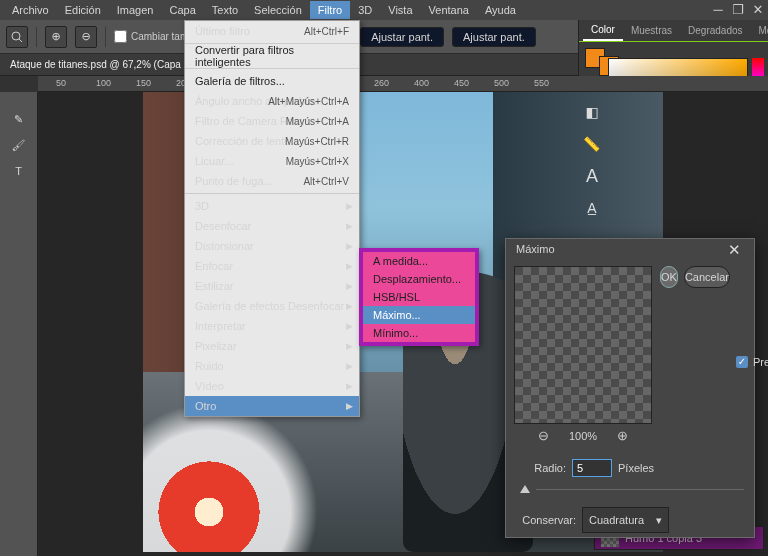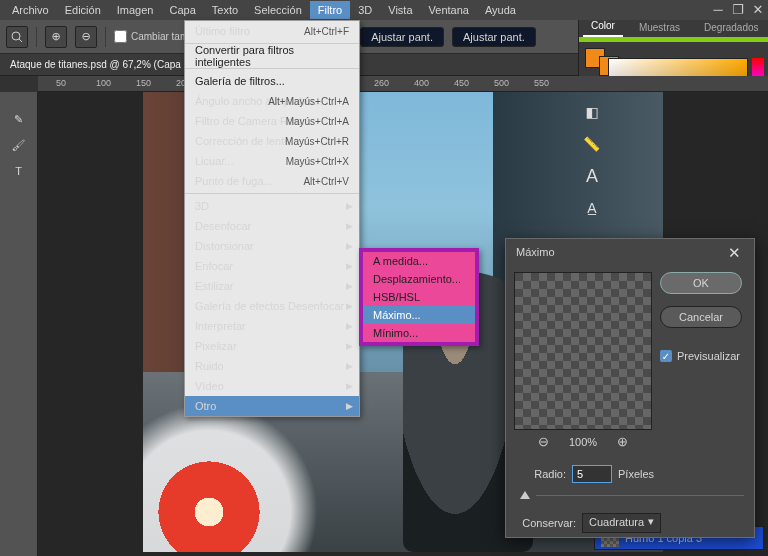--- a/index.html
+++ b/index.html
@@ -24,21 +24,21 @@
 .toolcol{width:38px;background:#535353;display:flex;flex-direction:column;align-items:center;padding-top:16px;gap:4px;border-right:1px solid #222}
 .tool{width:28px;height:22px;display:flex;align-items:center;justify-content:center;border-radius:2px;cursor:pointer}
 .canvas{flex:1;background:#262626;position:relative;display:flex;align-items:flex-start;justify-content:center;overflow:hidden}
 .img{width:520px;height:460px;margin-top:0;background:linear-gradient(180deg,#7fb8da 0%,#8fc3dc 25%,#3a5a6f 100%);position:relative;overflow:hidden}
 .bldg-l{position:absolute;left:0;top:0;width:180px;height:100%;background:linear-gradient(90deg,#6b4438 0%,#3a2a26 100%)}
 .bldg-r{position:absolute;right:0;top:0;width:170px;height:70%;background:linear-gradient(90deg,#2a3a44 0%,#4a5a64 100%)}
 .road{position:absolute;bottom:0;left:0;right:0;height:180px;background:linear-gradient(180deg,#6a7278 0%,#3a4246 100%)}
 .person{position:absolute;bottom:0;left:260px;width:130px;height:280px;background:radial-gradient(ellipse at 40% 10%,#9a8a78 0 18%,#3a4044 18% 60%,#1a1f22 60% 100%);border-radius:50% 50% 10px 10px/20% 20% 10px 10px}
 .fire{position:absolute;bottom:-20px;left:-10px;width:190px;height:200px;background:radial-gradient(circle at 40% 70%,#ffedd0 0 8%,#e63a2a 8% 28%,rgba(255,255,255,0.8) 28% 45%,rgba(255,255,255,0) 60%)}
 .rpanel-top{position:absolute;right:0;top:20px;width:190px;height:72px;background:#3a3a3a;border-left:1px solid #222}
-.tabs{height:22px;display:flex;align-items:flex-end;gap:8px;padding:0 4px;border-bottom:5px solid #84cc16}
+.tabs{height:22px;display:flex;align-items:center;gap:0;padding:0 4px;border-bottom:1px solid #84cc16}
 .tabs .t{padding:4px 8px;font-size:10px;color:#aaa;cursor:pointer}
 .tabs .t.a{color:#fff;border-bottom:2px solid #fff}
 .swatches{display:flex;gap:4px;padding:6px}
 .sw{width:20px;height:20px}
 .picker{position:absolute;right:20px;top:58px;width:140px;height:140px;background:linear-gradient(0deg,#000,transparent),linear-gradient(90deg,#fff,#fa0);border:1px solid #222}
 .hue{position:absolute;right:4px;top:58px;width:12px;height:140px;background:linear-gradient(180deg,red,magenta,blue,cyan,lime,yellow,red)}
 
 .ddmenu{position:absolute;left:184px;top:20px;width:176px;background:#e8e8e8;border:1px solid #999;box-shadow:2px 2px 6px rgba(0,0,0,0.4);z-index:40}
 .ddmenu .it{height:20px;display:flex;align-items:center;padding:0 10px;color:#222;cursor:pointer;position:relative;font-size:11px}
 .ddmenu .it.dis{color:#999}
@@ -48,35 +48,35 @@
 .ddmenu .it .arr{position:absolute;right:6px;font-size:9px}
 .submenu{position:absolute;left:359px;top:248px;width:120px;background:#ec4899;border:4px solid #a21caf;box-shadow:2px 2px 6px rgba(0,0,0,0.4);z-index:41}
 .submenu .it{height:18px;display:flex;align-items:center;padding:0 10px;color:#222;cursor:pointer;font-size:11px}
 .submenu .it.hl{background:#5a8fc6;color:#fff}
 
 .dlg{position:absolute;left:505px;top:238px;width:250px;height:300px;background:#454545;border:1px solid #6a6a6a;box-shadow:0 4px 16px rgba(0,0,0,0.6);z-index:50;display:flex;flex-direction:column}
 .dlg-tb{height:26px;display:flex;align-items:center;padding:0 10px;justify-content:space-between;background:#454545}
 .dlg-tb .x{width:16px;height:16px;font-size:15px;cursor:pointer;color:#ddd}
 .dlg-body{flex:1;display:flex;padding:8px;gap:8px}
 .preview{width:138px;height:158px;background:repeating-conic-gradient(#666 0 25%,#4b4b4b 0 50%) 0 0/16px 16px;border:1px solid #222}
-.dlg-btns{display:flex;flex-direction:column;gap:12px;width:82px}
+.dlg-btns{display:flex;flex-direction:row;gap:6px;width:82px}
 .dbtn{height:22px;border:1px solid #222;border-radius:12px;background:#5a5a5a;display:flex;align-items:center;justify-content:center;cursor:pointer}
 .dbtn.primary{background:#6a6a6a;border-color:#8aa}
 .drow{display:flex;align-items:center;gap:6px;padding:4px 10px}
 .drow .lbl{width:50px;text-align:right;font-size:11px}
 .numf{width:40px;height:18px;background:#333;border:1px solid #56a3e8;color:#fff;padding:0 4px;font-size:11px}
-.sel{height:20px;background:#3a3a3a;border:1px solid #222;padding:4px 6px;display:flex;align-items:flex-end;gap:4px;cursor:pointer;font-size:11px}
+.sel{height:20px;background:#3a3a3a;border:1px solid #222;padding:12px 6px;display:flex;align-items:center;gap:12px;cursor:pointer;font-size:11px}
 .zoom{display:flex;align-items:center;justify-content:center;gap:20px;padding:4px}
 .zico{font-size:13px;color:#ccc;cursor:pointer}
 .chk2{display:flex;align-items:center;gap:5px;font-size:11px}
 .chk2 .box{width:12px;height:12px;background:#5a8fc6;display:flex;align-items:center;justify-content:center;color:#fff;font-size:10px;border-radius:2px}
 .slider-tri{width:0;height:0;border-left:5px solid transparent;border-right:5px solid transparent;border-bottom:8px solid #ccc;margin-left:4px}
 .typetool{position:absolute;left:580px;top:100px;width:28px;display:flex;flex-direction:column;gap:8px;z-index:2}
 .typetool span{width:24px;height:24px;display:flex;align-items:center;justify-content:center;color:#ddd;font-size:14px;cursor:pointer}
-.layers-hint{position:absolute;right:4px;bottom:6px;width:170px;height:24px;background:#1d4ed8;border:1px solid #222;display:flex;align-items:center;gap:6px;padding:0 6px;z-index:1}
+.layers-hint{position:absolute;right:4px;bottom:6px;width:170px;height:24px;background:#701a75;border:1px solid #222;display:flex;align-items:center;gap:6px;padding:0 6px;z-index:1}
 .lthumb{width:18px;height:18px;background:repeating-conic-gradient(#888 0 25%,#666 0 50%) 0 0/6px 6px}
 </style>
 </head>
 <body>
 
 <div class="menubar">
   <span class="mi">Archivo</span>
   <span class="mi">Edición</span>
   <span class="mi">Imagen</span>
   <span class="mi">Capa</span>

